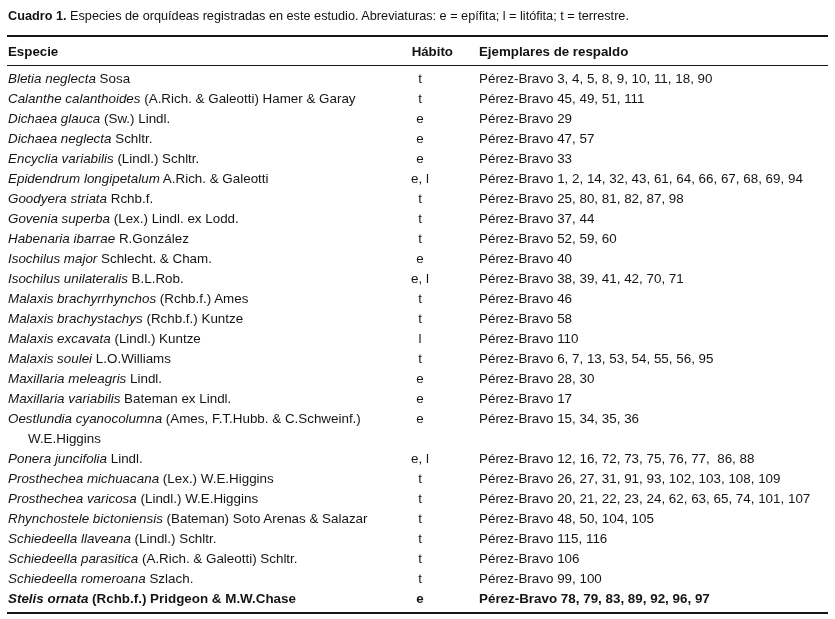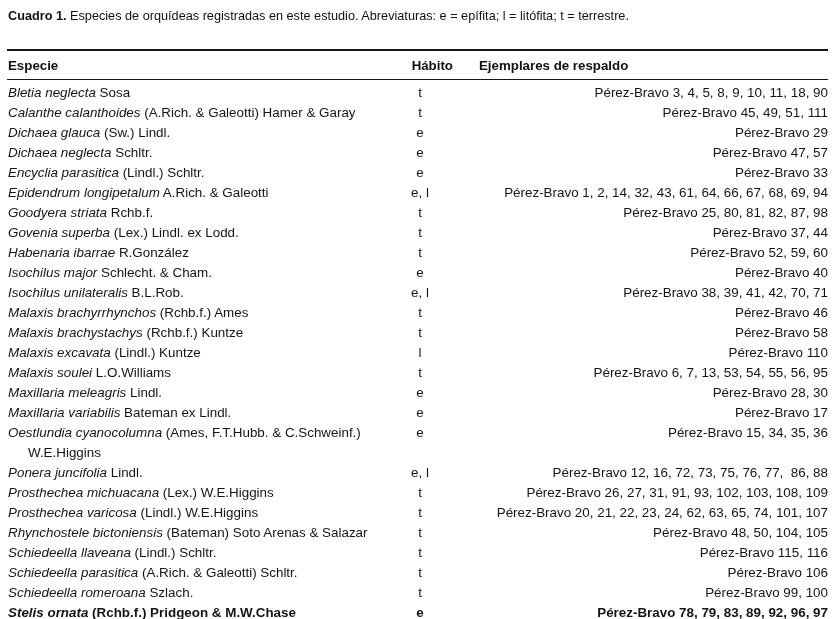--- a/index.html
+++ b/index.html
@@ -5,21 +5,21 @@
   html,body{margin:0;padding:0;background:#ffffff;}
   body{
     width:835px;height:619px;overflow:hidden;
     font-family:"Liberation Sans",sans-serif;
     color:#1a1a1a;
     -webkit-font-smoothing:antialiased;
   }
   .page{padding:5px 7px 0 7px;}
   .caption{
     font-size:12.7px;line-height:16px;
-    padding:3px 0 25px 1px;color:#111;
+    padding:3px 0 11px 1px;color:#111;
   }
   .caption .cap-label{font-weight:bold;}
   table.species-table{
     width:100%;
     border-collapse:collapse;
     border-top:2px solid #161616;
     border-bottom:2px solid #161616;
   }
   col.c-species{width:380px;}
   col.c-habit{width:66px;}
@@ -35,21 +35,21 @@
   thead th.h-vouchers{padding-left:26px;}
   tbody td{
     font-size:13.4px;line-height:20px;
     vertical-align:top;color:#151515;
     padding:0;
   }
   tbody tr:first-child td{padding-top:3px;}
   tbody tr:last-child td{padding-bottom:3px;font-weight:bold;}
   td.sp{padding-left:21px;text-indent:-20px;}
   td.hab{text-align:center;}
-  td.vou{padding-left:26px;white-space:pre-wrap;text-align:right;}
+  td.vou{padding-left:26px;white-space:pre-wrap;}
   .it{font-style:italic;}
 </style>
 </head>
 <body>
 
 <div class="page">
 
   <div class="caption">
     <span class="cap-label">Cuadro 1.</span><span> Especies de orquídeas registradas en este estudio. Abreviaturas: e = epífita; l = litófita; t = terrestre.</span>
   </div>
@@ -86,21 +86,21 @@
     <td class="vou">Pérez-Bravo 29</td>
   </tr>
 
   <tr>
     <td class="sp"><span class="it">Dichaea neglecta</span><span> Schltr.</span></td>
     <td class="hab">e</td>
     <td class="vou">Pérez-Bravo 47, 57</td>
   </tr>
 
   <tr>
-    <td class="sp"><span class="it">Encyclia parasitica</span><span> (Lindl.) Schltr.</span></td>
+    <td class="sp"><span class="it">Encyclia variabilis</span><span> (Lindl.) Schltr.</span></td>
     <td class="hab">e</td>
     <td class="vou">Pérez-Bravo 33</td>
   </tr>
 
   <tr>
     <td class="sp"><span class="it">Epidendrum longipetalum</span><span> A.Rich. &amp; Galeotti</span></td>
     <td class="hab">e, l</td>
     <td class="vou">Pérez-Bravo 1, 2, 14, 32, 43, 61, 64, 66, 67, 68, 69, 94</td>
   </tr>
 

